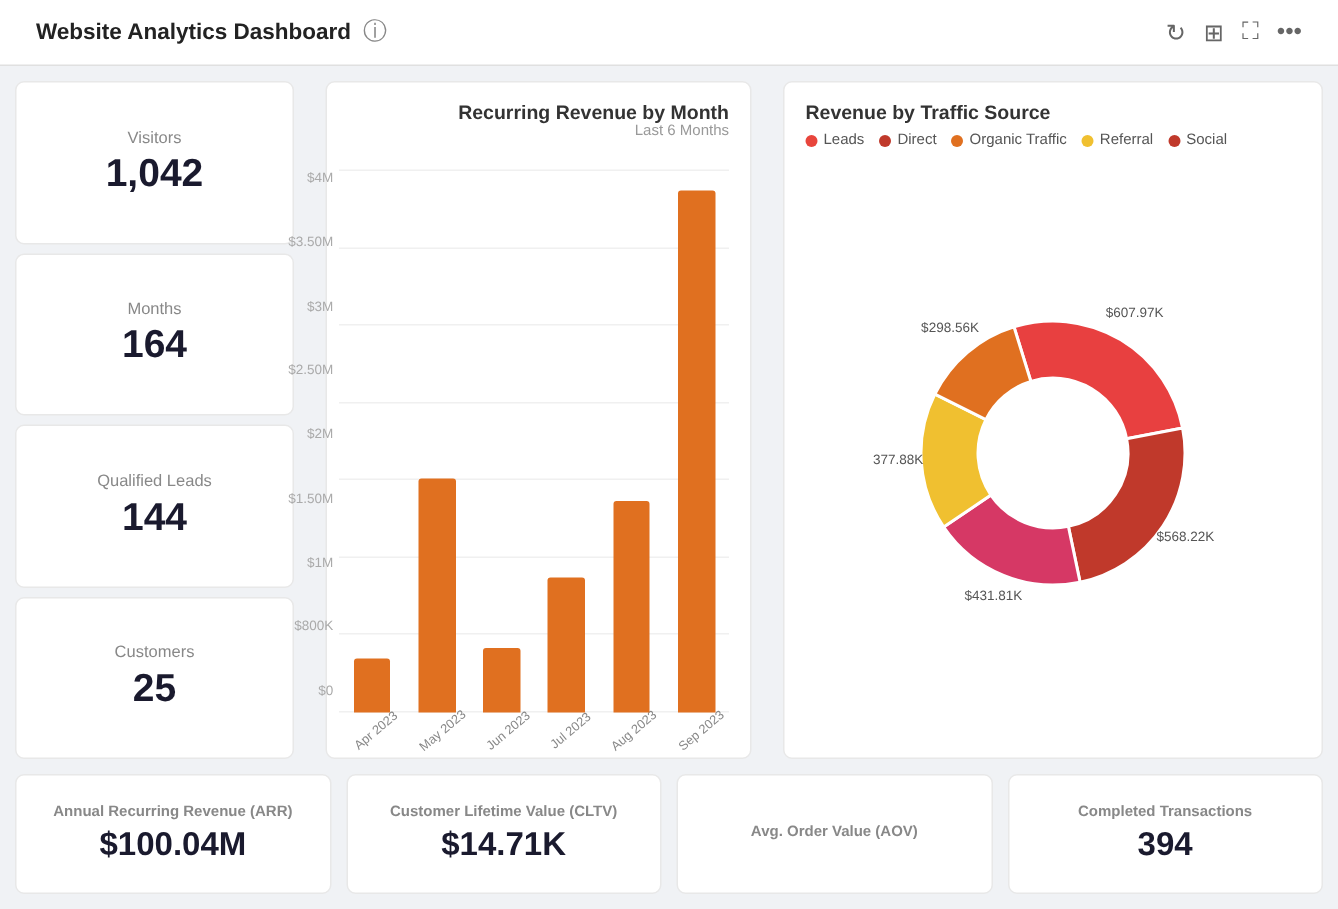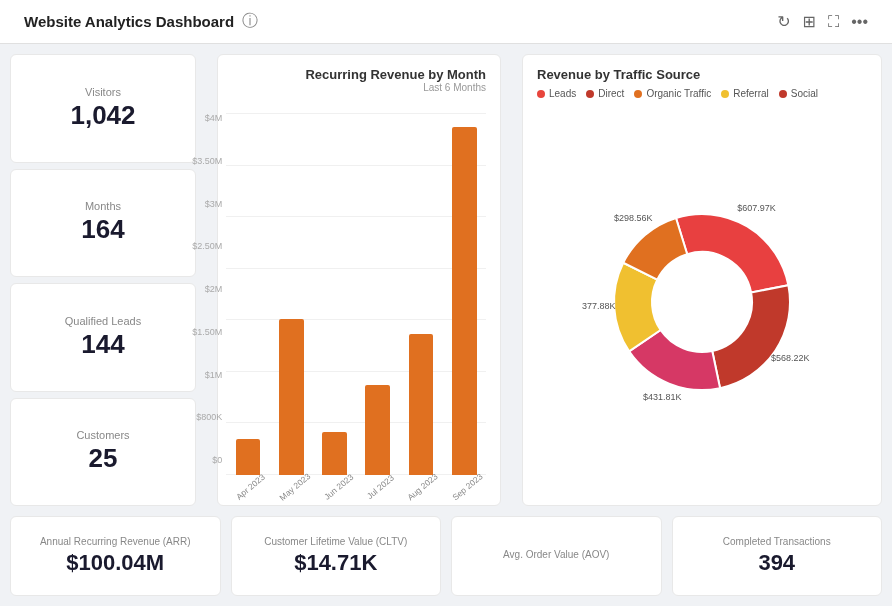--- a/index.html
+++ b/index.html
@@ -113,21 +113,21 @@
       background: #fff;
       border-radius: 6px;
       border: 1px solid #e8e8e8;
       flex: 1;
       display: flex;
       flex-direction: column;
       align-items: center;
       justify-content: center;
       padding: 8px;
     }
-    .bottom-kpi-label { font-size: 10px; color: #888; text-align: center; margin-bottom: 3px; }
+    .bottom-kpi-label { font-size: 10px; color: #888; text-align: center; margin-bottom: 3px; font-weight: bold; }
     .bottom-kpi-value { font-size: 22px; font-weight: 700; color: #1a1a2e; }
   </style>
 </head>
 <body>
 
 <div class="app-header">
   <div class="app-header-left">
     <span class="app-title">Website Analytics Dashboard</span>
     <span class="header-icon">ⓘ</span>
   </div>

